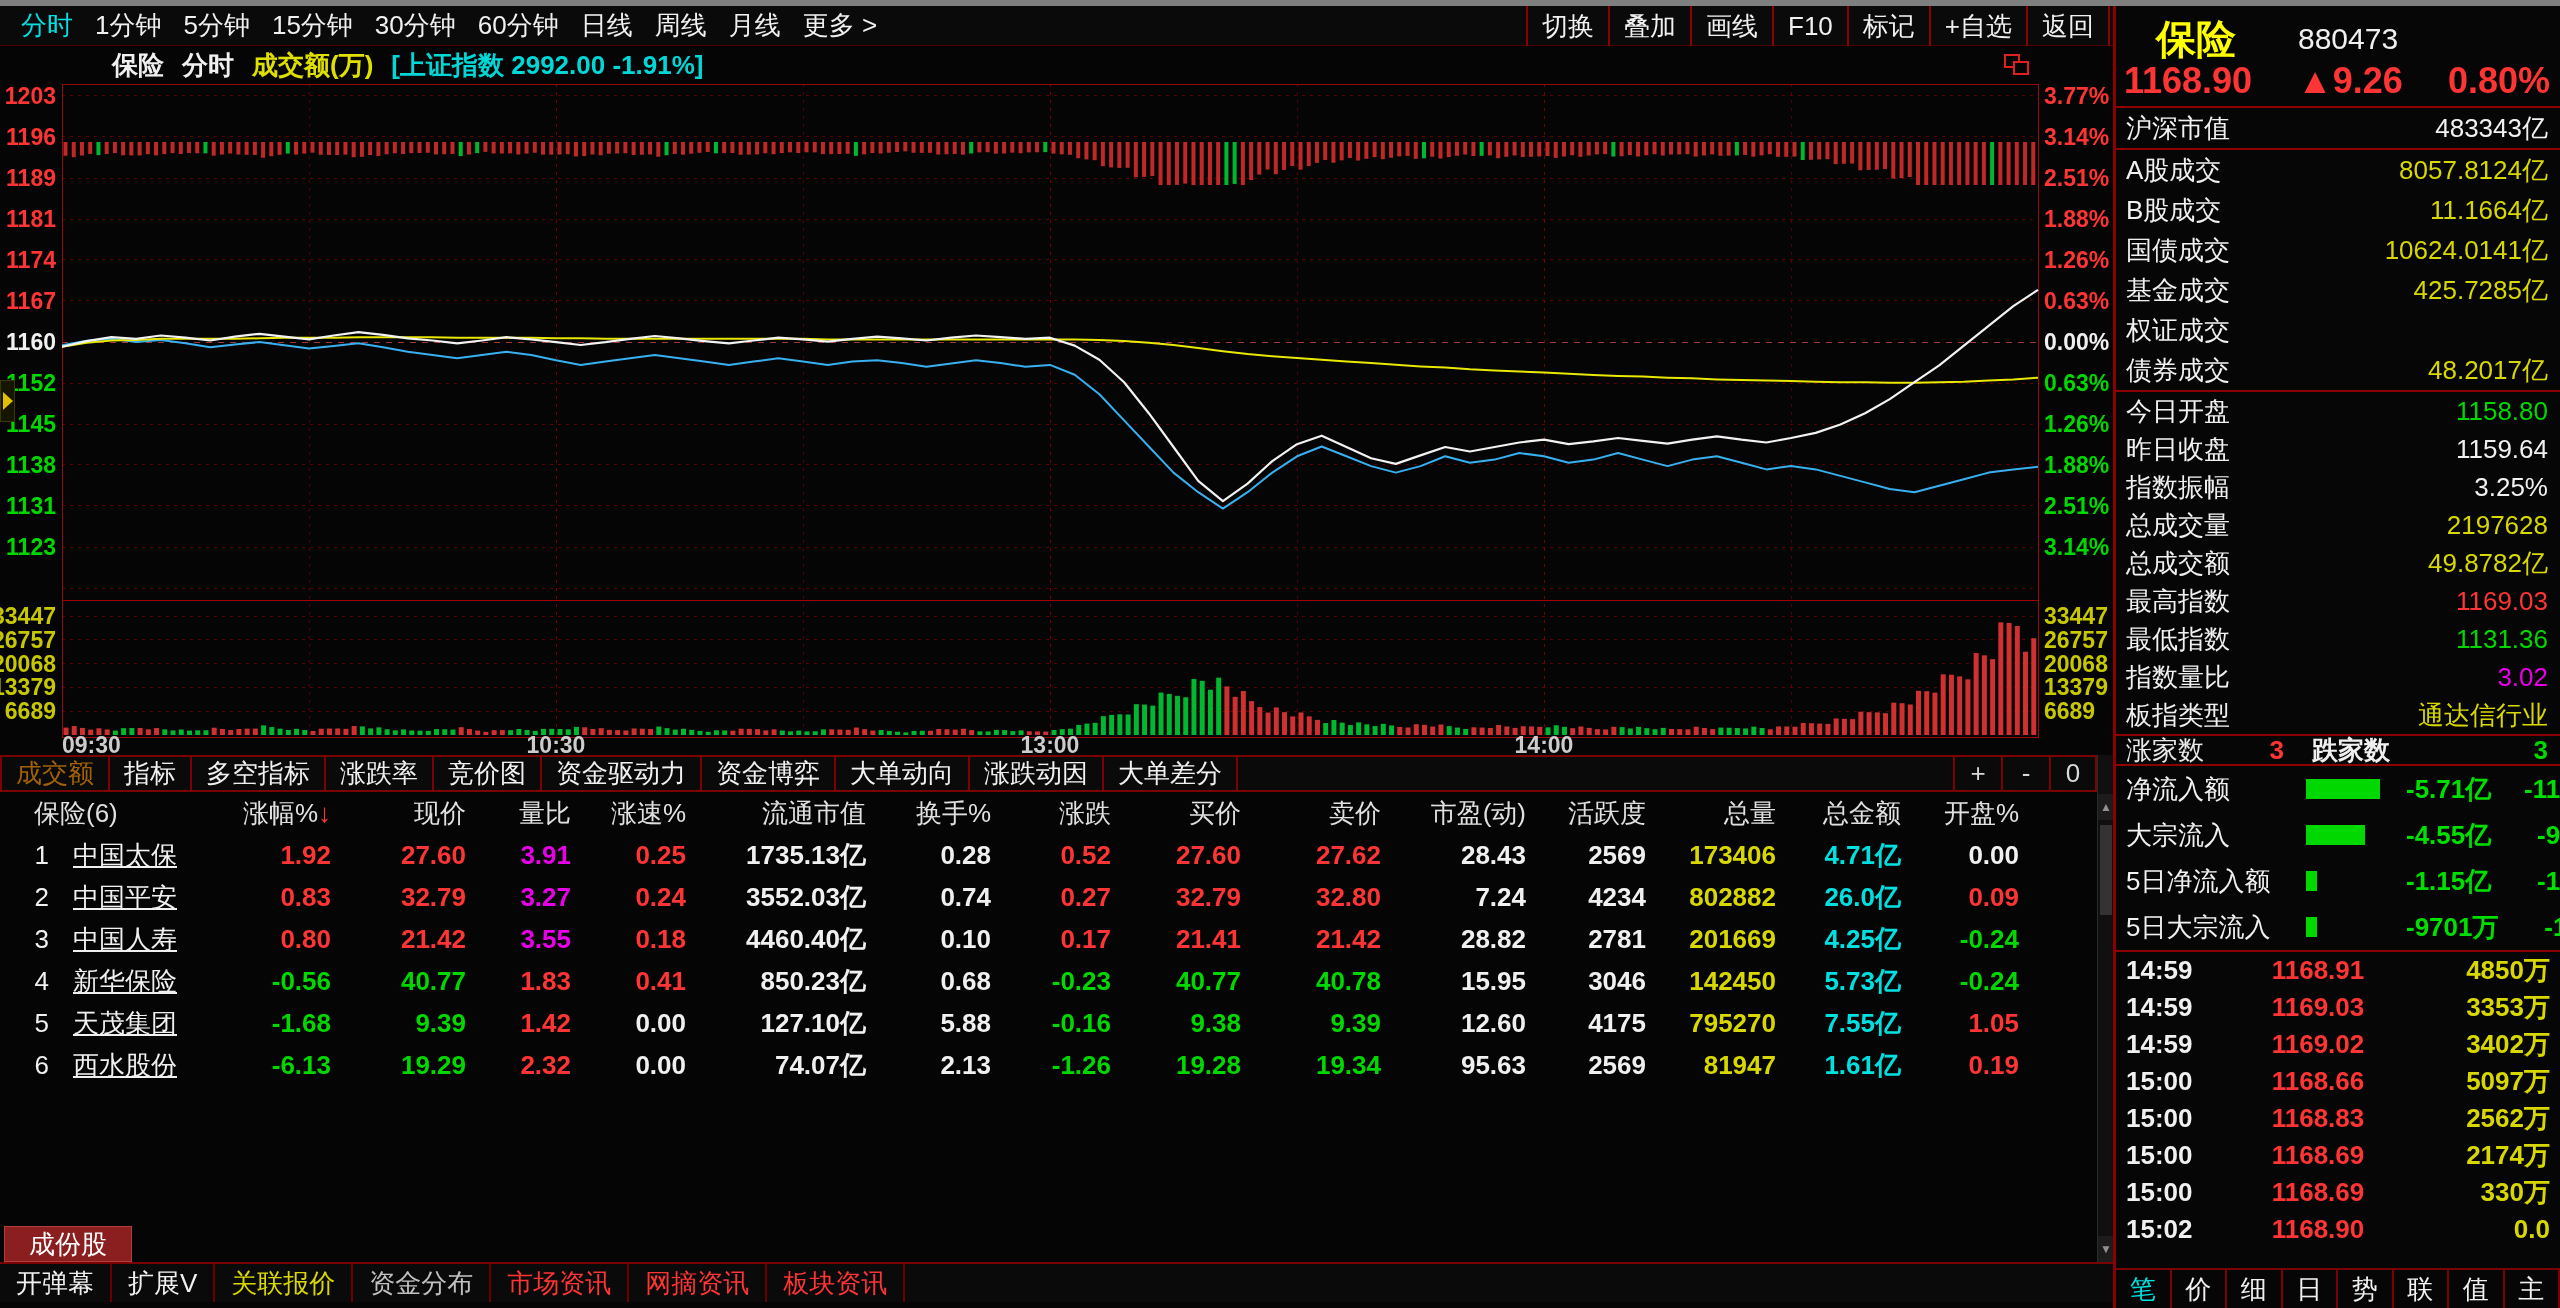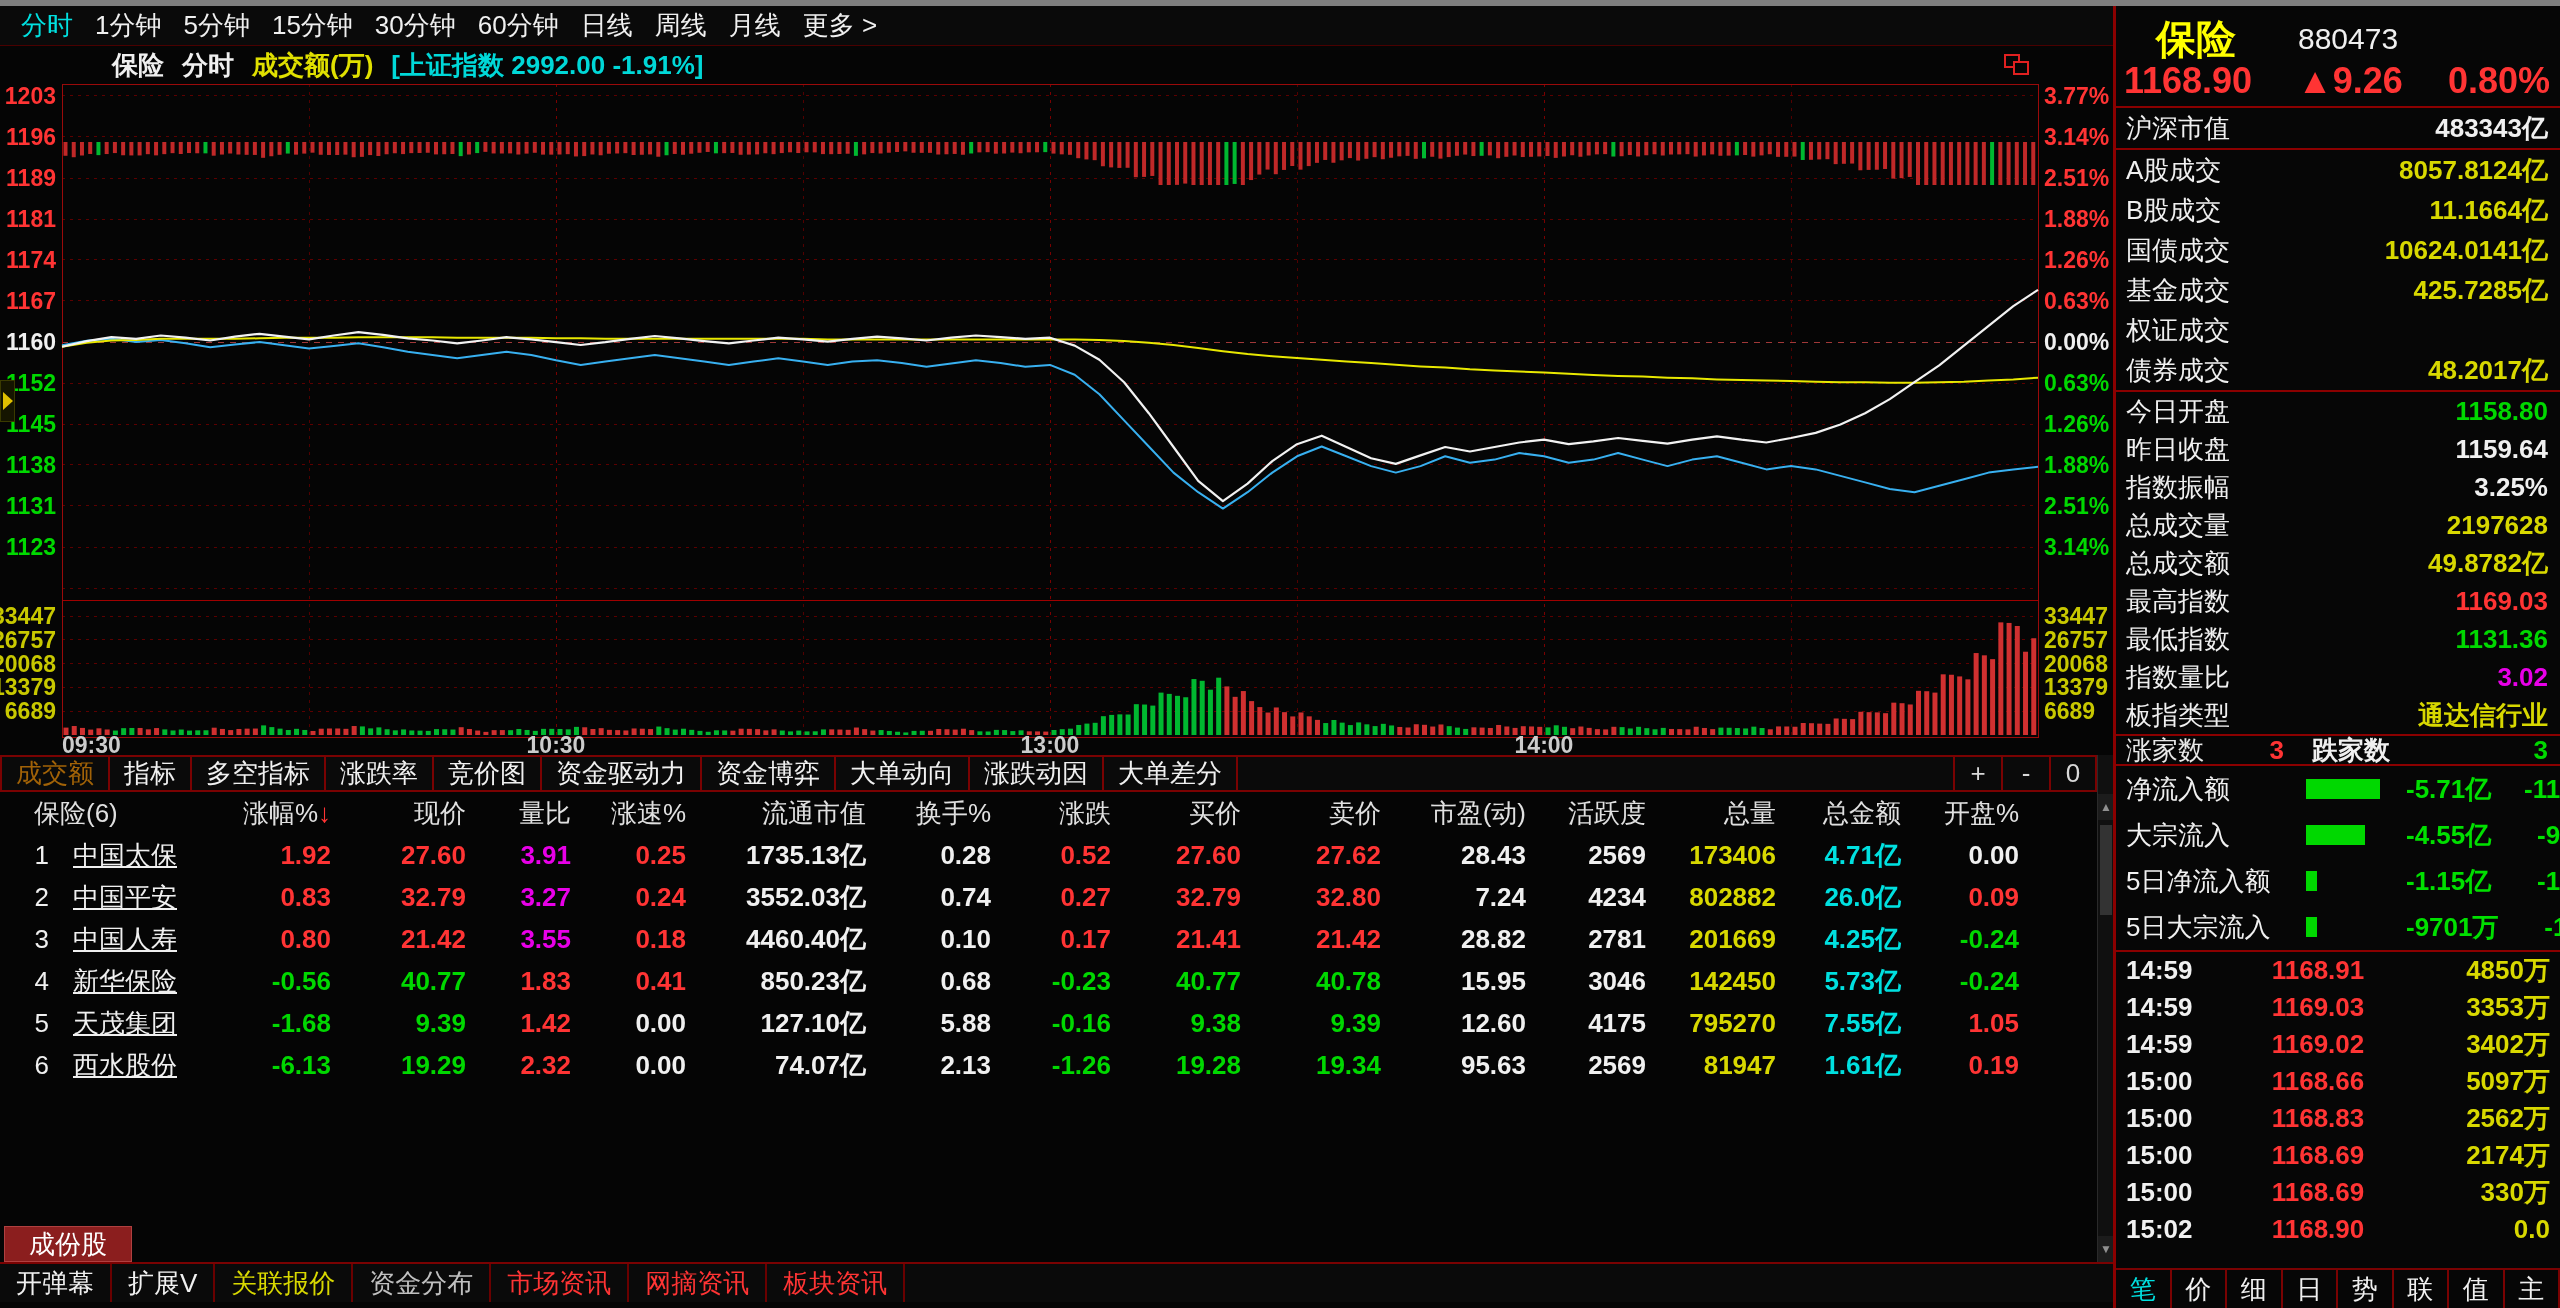--- a/index.html
+++ b/index.html
@@ -78,21 +78,21 @@
   .right-panel { position:absolute; left:2113px; top:6px; width:447px; height:1302px; background:#060606;
                  border-left:3px solid #8b0000; display:flex; flex-direction:column; }
   .rp-hr { height:2px; background:#8b0000; flex:none; }
   .rp-header { height:100px; flex:none; position:relative; }
   .rp-name { position:absolute; left:40px; top:6px; font-size:40px; font-weight:bold; color:#ffff00; }
   .rp-code { position:absolute; left:182px; top:16px; font-size:30px; color:#f0f0f0; }
   .rp-pricerow { position:absolute; left:8px; right:10px; top:54px; display:flex; justify-content:space-between;
                  font-size:36px; font-weight:bold; color:#ff3434; }
   .rp-row { height:40px; flex:none; display:flex; align-items:center; padding:0 12px 0 10px; }
   .rp-row .lbl { color:#f0f0f0; white-space:nowrap; }
-  .rp-row .val { margin-left:auto; font-weight:bold; white-space:nowrap; }
+  .rp-row .val { margin-left:auto; font-weight:normal; white-space:nowrap; }
   .rp-row38 { height:38px; }
   .rp-breadth { height:28px; flex:none; display:flex; align-items:center; padding:0 12px 0 10px; }
   .rp-breadth .up-val { width:80px; text-align:right; font-weight:bold; color:#ff3434; }
   .rp-breadth .dn-lbl { margin-left:28px; color:#f0f0f0;font-weight:bold; }
   .rp-breadth .dn-val { margin-left:auto; font-weight:bold; color:#00d800; }
   .flow-row { height:46px; flex:none; display:grid; grid-template-columns:180px 100px 1fr 92px; align-items:center; padding:0 8px 0 10px; }
   .flow-row .lbl { color:#f0f0f0; white-space:nowrap; }
   .flow-row .barzone { height:22px; display:flex; align-items:center; }
   .flow-row .bar { height:20px; background:#00d800; }
   .flow-row .val { text-align:right; font-weight:bold; color:#00e000; white-space:nowrap; }
@@ -121,20 +121,29 @@
         <div class="period-item active">分时</div>
         <div class="period-item">1分钟</div>
         <div class="period-item">5分钟</div>
         <div class="period-item">15分钟</div>
         <div class="period-item">30分钟</div>
         <div class="period-item">60分钟</div>
         <div class="period-item">日线</div>
         <div class="period-item">周线</div>
         <div class="period-item">月线</div>
         <div class="period-item">更多 &gt;</div>
+      </div>
+    <div class="toolbar-actions" id="toolbarActions">
+        <div class="tb-btn">切换</div>
+        <div class="tb-btn">叠加</div>
+        <div class="tb-btn">画线</div>
+        <div class="tb-btn">F10</div>
+        <div class="tb-btn">标记</div>
+        <div class="tb-btn">+自选</div>
+        <div class="tb-btn">返回</div>
       </div>
   </div>
 
   <div class="chart-region">
     <svg id="chartSvg" width="2113" height="709">
         <line x1="309" y1="38" x2="309" y2="691" stroke="#520000" stroke-dasharray="3 5" shape-rendering="crispEdges"></line>
         <line x1="556" y1="38" x2="556" y2="691" stroke="#7a0000" stroke-dasharray="3 5" shape-rendering="crispEdges"></line>
         <line x1="803" y1="38" x2="803" y2="691" stroke="#520000" stroke-dasharray="3 5" shape-rendering="crispEdges"></line>
         <line x1="1050" y1="38" x2="1050" y2="691" stroke="#7a0000" stroke-dasharray="3 5" shape-rendering="crispEdges"></line>
         <line x1="1297" y1="38" x2="1297" y2="691" stroke="#520000" stroke-dasharray="3 5" shape-rendering="crispEdges"></line>

